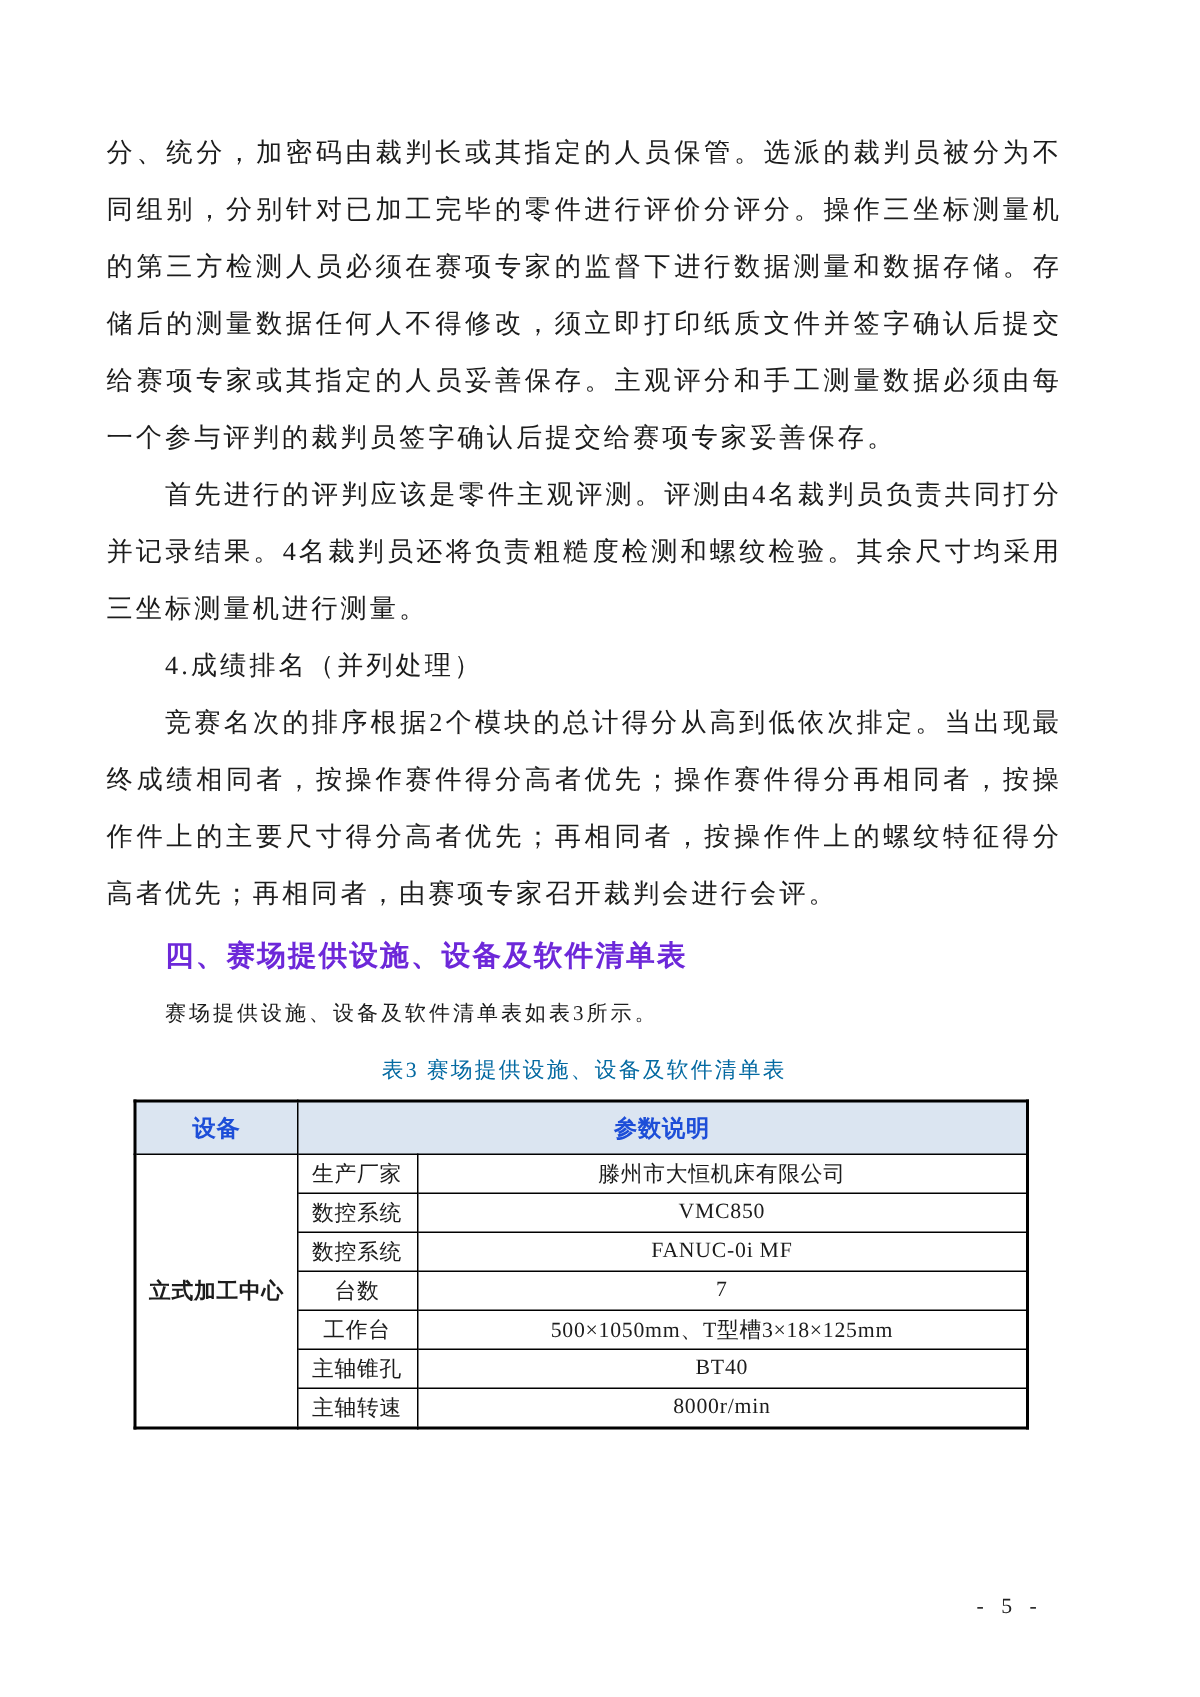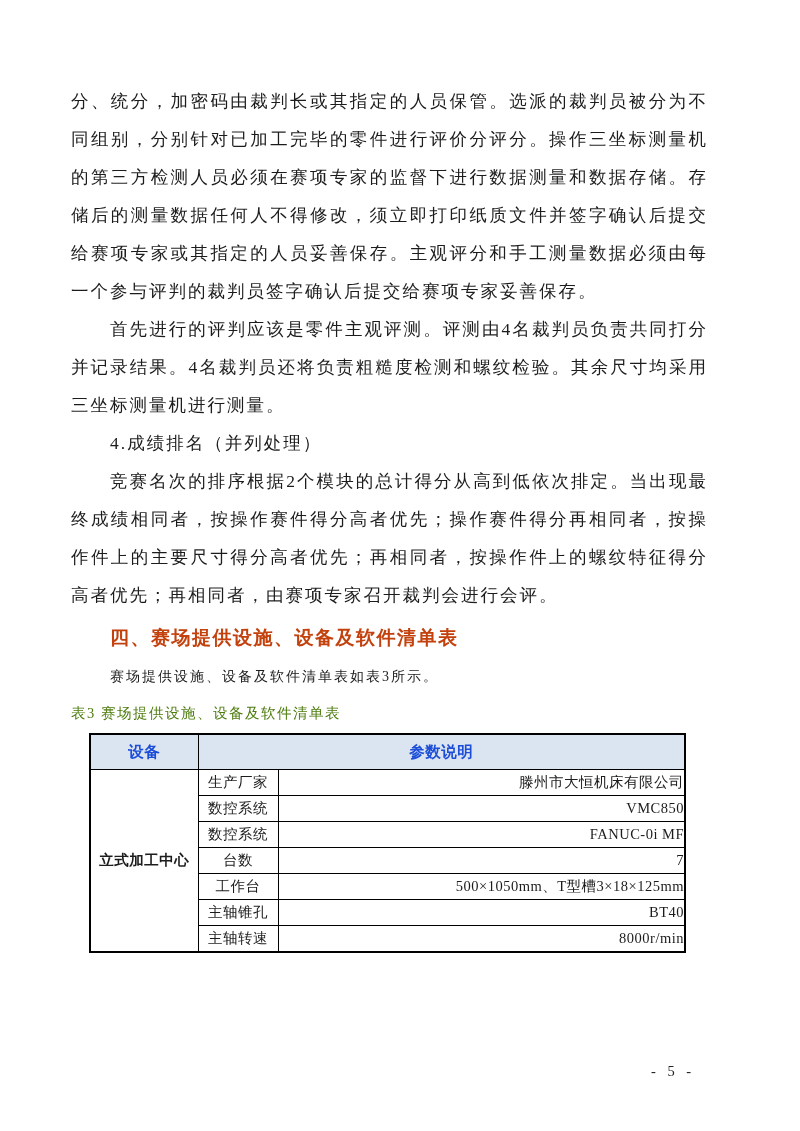--- a/index.html
+++ b/index.html
@@ -33,34 +33,35 @@
     text-indent: 39px;
   }
   .section-heading {
     font-family: "Liberation Sans", "DejaVu Sans", sans-serif;
     font-weight: bold;
     font-size: 19px;
     line-height: 40px;
     letter-spacing: 1.5px;
     margin: 4px 0 0 0;
     text-indent: 39px;
-    color: #c2410c;
+    color: #6d28d9;
   }
   .intro-line {
     font-size: 14px;
     line-height: 38px;
     letter-spacing: 2px;
     margin: 0;
     text-indent: 39px;
   }
   .table-caption {
     font-size: 14.5px;
     letter-spacing: 1.5px;
+    text-align: center;
     margin: 8px 0 10px 0;
-    color: #4d7c0f;
+    color: #0369a1;
   }
   table.equip-table {
     border-collapse: collapse;
     margin-left: 18px;
     width: 595px;
     table-layout: fixed;
     border: 2px solid #000000;
   }
   table.equip-table th,
   table.equip-table td {
@@ -81,21 +82,21 @@
     text-align: center;
     font-size: 14.5px;
     font-weight: bold;
   }
   td.param-cell {
     height: 25px;
     text-align: center;
   }
   td.value-cell {
     height: 25px;
-    text-align: right;
+    text-align: center;
     padding-left: 12px;
     margin-left: 45px;
   }
   .col-device { width: 108px; }
   .col-param  { width: 80px; }
   .col-value  { width: 407px; }
   .page-number {
     position: absolute;
     left: 651px;
     top: 1063px;

